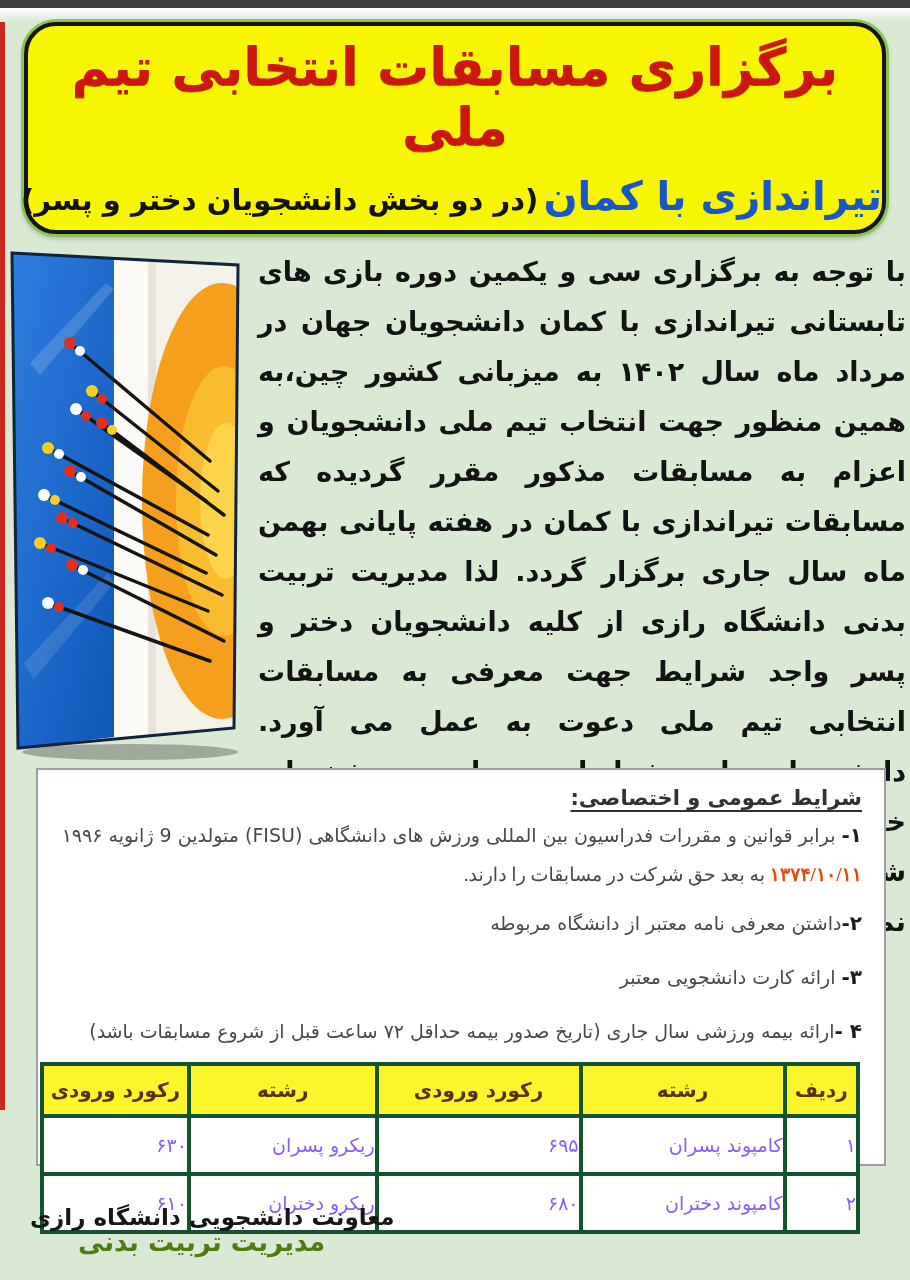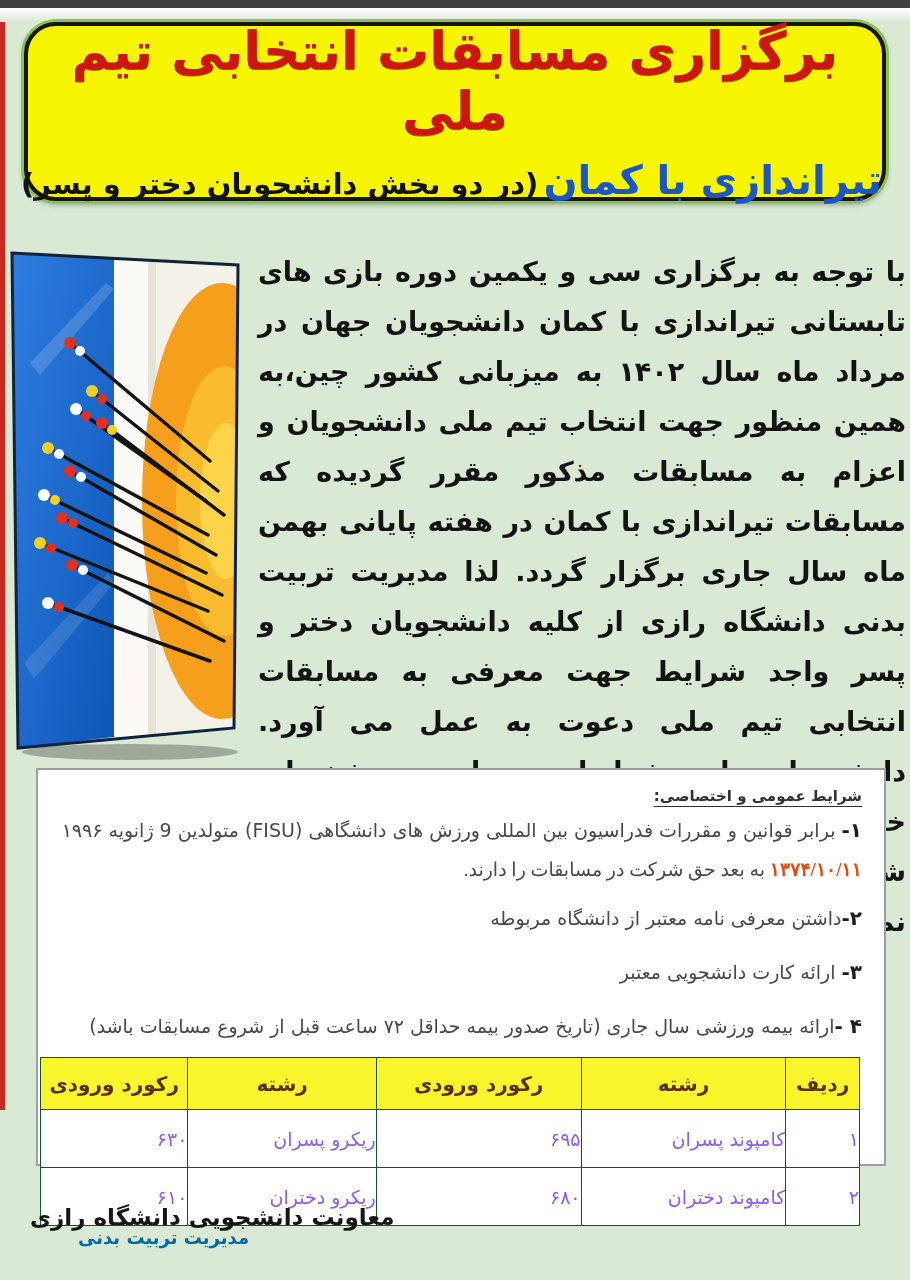--- a/index.html
+++ b/index.html
@@ -12,21 +12,21 @@
   }
 
   
   .top-bar  { position:absolute; left:0; top:0; width:910px; height:8px; background:#414141; }
   .top-fade { position:absolute; left:0; top:8px; width:910px; height:14px;
               background:linear-gradient(#ffffff,#d9e9d4); }
   .left-strip { position:absolute; left:0; top:22px; width:5px; height:1088px; background:#c9281e; }
 
   
   .header-box {
-    position:absolute; left:24px; top:22px; width:862px; height:179px;
+    position:absolute; left:24px; top:22px; width:862px; height:212px;
     background:#f8f500; border:4px solid #151515; border-radius:32px;
     box-shadow:0 0 0 3px #8cc153, 0 3px 6px rgba(0,0,0,.35);
     display:flex; flex-direction:column; justify-content:center; gap:16px;
   }
   .header-title {
     text-align:center; direction:rtl;
     font-size:52px; font-weight:bold; color:#cf1510;
     text-shadow:0 1px 0 rgba(60,0,0,.55);
     letter-spacing:-1px;
   }
@@ -44,51 +44,51 @@
     font-size:27px; font-weight:bold; color:#131313; line-height:50px;
   }
 
   
   .cond-box {
     position:absolute; left:36px; top:768px; width:850px; height:398px;
     background:#ffffff; border:2px solid #9aa0a6;
     padding:16px 22px 0 14px; direction:rtl; color:#45484c;
   }
   .cond-heading {
-    display:inline-block; font-size:15px; font-weight:bold; color:#2e3136;
+    display:inline-block; font-size:21px; font-weight:bold; color:#2e3136;
     text-decoration:underline; text-underline-offset:5px; margin-bottom:10px;
   }
   .cond-item { font-size:19px; line-height:30px; margin-bottom:12px; }
   .cond-item .num { font-weight:bold; color:#1c1c1c; font-size:20px; }
   .cond-line2 { font-size:19px; line-height:26px; margin-bottom:20px;font-family:Liberation Serif, serif; }
   .date-red { color:#e1490f; font-weight:bold; }
   .cond-item2, .cond-item3 { margin-bottom:24px; }
   .cond-item4 { margin-bottom:16px;margin-top:8px; }
 
   
   table.records {
     border-collapse:collapse; direction:rtl;
     width:820px; margin-right:2px; table-layout:fixed;
   }
-  table.records th, table.records td { border:1px solid #14532d; }
+  table.records th, table.records td { border:4px solid #14532d; }
   table.records th {
     background:#fbf62c; color:#5d2e12; font-weight:bold; font-size:20px; height:52px;
   }
   table.records td { color:#8b5cf6; font-size:19px; height:58px; background:#ffffff;margin-top:28px; }
   .col-radif  { width:9%; }
   .col-reshte1{ width:25%; }
   .col-record1{ width:25%; }
   .col-reshte2{ width:23%; }
   .col-record2{ width:18%; }
 
   
   .footer-line1 { position:absolute; left:30px; top:1204px; direction:rtl;
                   font-size:23px; font-weight:bold; color:#161616; }
   .footer-line2 { position:absolute; left:78px; top:1227px; direction:rtl;
-                  font-size:18px; font-weight:bold; color:#0369a1; }
+                  font-size:26px; font-weight:bold; color:#4d7c0f; }
 </style>
 </head>
 <body>
 
 <div class="poster">
 
   <div class="top-bar"></div>
   <div class="top-fade"></div>
   <div class="left-strip"></div>
 

